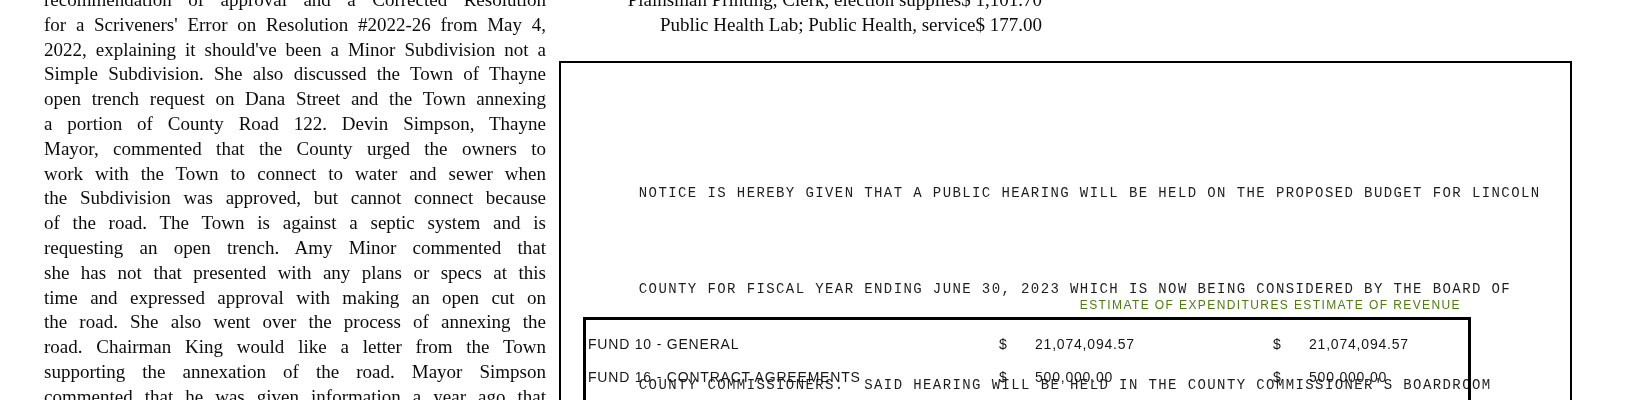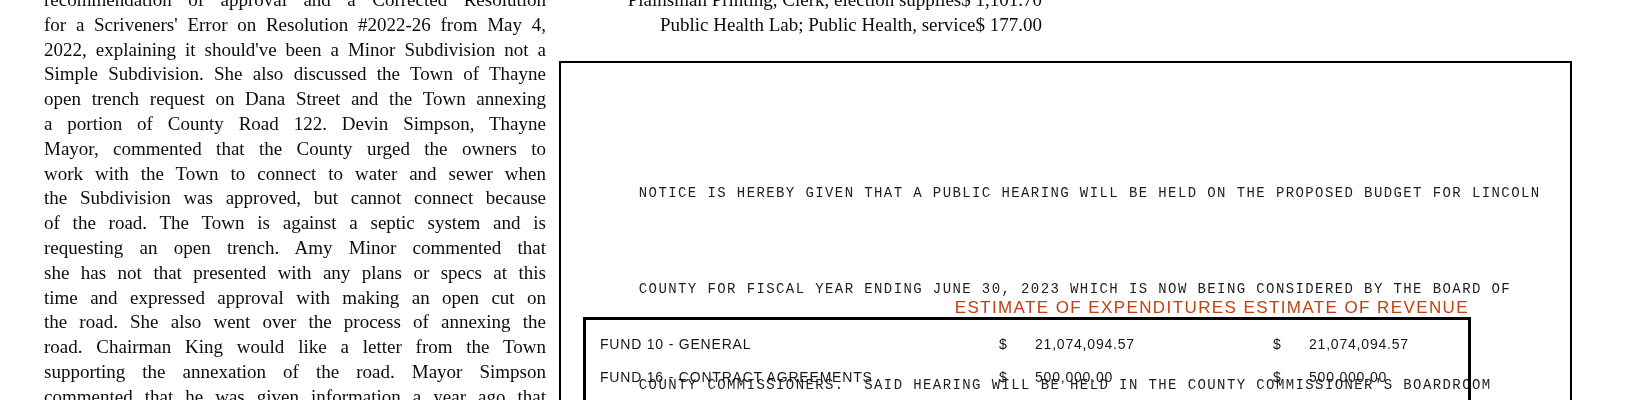--- a/index.html
+++ b/index.html
@@ -35,37 +35,37 @@
   .notice-lines {
     position: absolute; left: 19px; top: 18px;
     font-family: "Liberation Sans", sans-serif;
     font-size: 14px; line-height: 32px; letter-spacing: 1.4px;
     color: #1e1e1e; white-space: pre;
   }
   .notice-line { height: 32px; font-family: Liberation Mono, monospace; }
   .notice-em { font-weight: bold; font-style: italic; }
 
   .estimates-header {
-    position: absolute; right: 101px; top: 235px;
+    position: absolute; right: 109px; top: 235px;
     font-family: "Liberation Sans", sans-serif;
-    font-size: 17px; letter-spacing: 1.4px; color: #c2410c; white-space: pre;
+    font-size: 12px; letter-spacing: 1.4px; color: #4d7c0f; white-space: pre;
   }
 
   .funds-table {
     position: absolute; left: 22px; top: 254px; width: 888px; height: 200px;
     border: 3px solid #000; padding-top: 8px;
     font-family: "Liberation Sans", sans-serif;
     font-size: 14px; letter-spacing: 0.8px; color: #161616;
   }
   .fund-row {
     display: grid;
     grid-template-columns: 413px 36px 200px 38px 36px 148px;
     height: 33px; line-height: 33px; white-space: pre;
   }
-  .fund-name { padding-left: 14px; overflow: hidden; }
+  .fund-name { padding-left: 2px; overflow: hidden; }
   .amount { text-align: left; }
 </style>
 </head>
 <body>
 
 <div class="article">
   <div class="article-line">recommendation of approval and a Corrected Resolution</div>
   <div class="article-line">for a Scriveners' Error on Resolution #2022-26  from May 4,</div>
   <div class="article-line">2022, explaining it should've been a Minor Subdivision not a</div>
   <div class="article-line">Simple Subdivision.  She also discussed the Town of Thayne</div>

